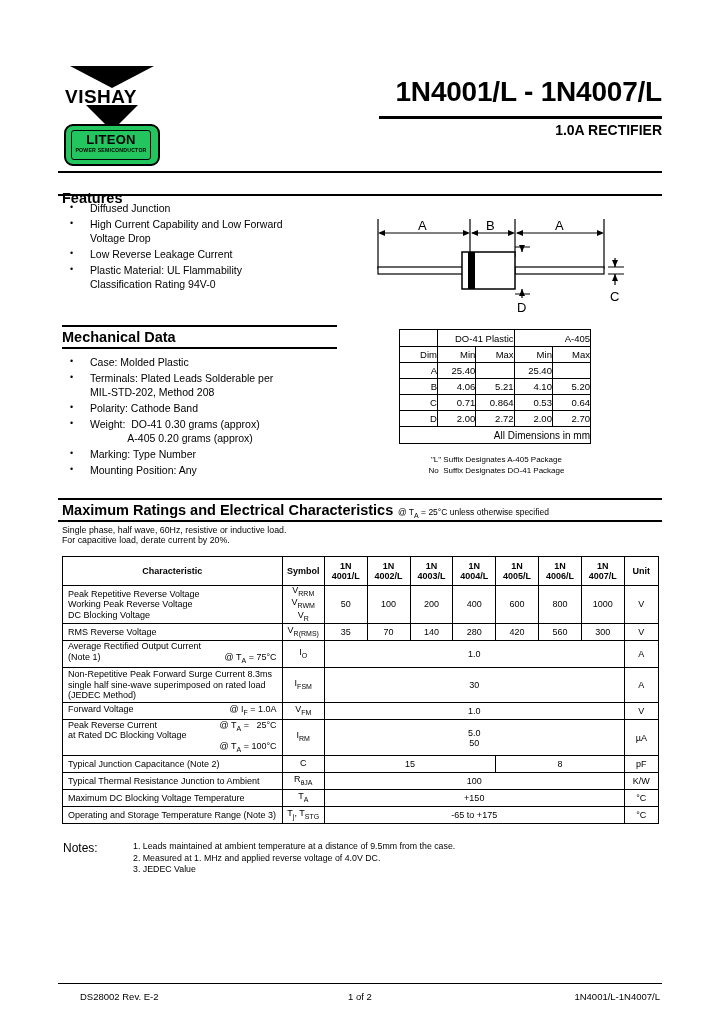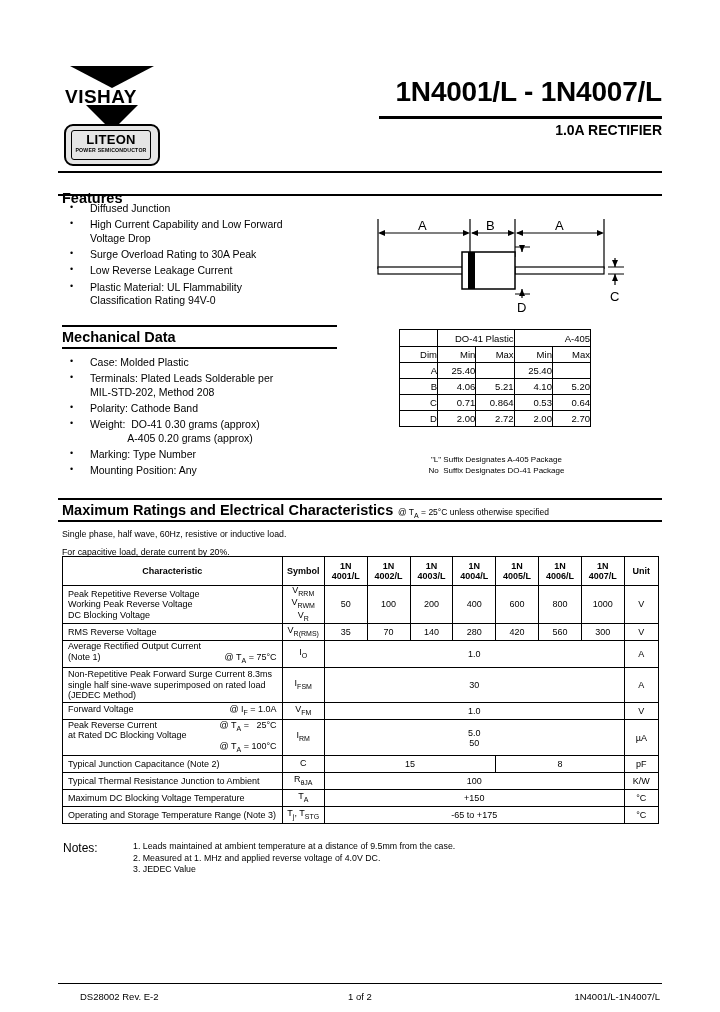--- a/index.html
+++ b/index.html
@@ -60,21 +60,21 @@
     border-right: 26px solid transparent;
     border-top: 26px solid #000;
   }
   .liteon-box {
     position: absolute;
     left: 6px; top: 66px;
     width: 92px;
     height: 38px;
     border: 2px solid #000;
     border-radius: 9px;
-    background: #e5e5e5;
+    background: #22c55e;
     overflow: hidden;
   }
   .liteon-inner {
     position: absolute;
     left: 5px; top: 4px;
     width: 78px;
     height: 28px;
     border: 1.5px solid #000;
     border-radius: 3px;
   }
@@ -208,21 +208,21 @@
   }
   .mr-cond {
     position: absolute;
     left: 398px; top: 479px;
     font-size: 8.5px;
   }
   .mr-note {
     position: absolute;
     left: 62px; top: 497px;
     font-size: 8.8px;
-    line-height: 18px;
+    line-height: 10px;
   }
 
   
   .rt {
     position: absolute;
     left: 62px; top: 528px;
     width: 597px;
     border-collapse: collapse;
     font-size: 9px;
   }
@@ -314,21 +314,20 @@
     <div class="title-sub">1.0A RECTIFIER</div>
   </div>
   <div class="header-rule"></div>
 
   <div class="sec-head" style="left:62px; top:162px;">Features</div>
   <div class="rule" style="left:58px; top:166px; width:604px; height:2px;"></div>
   <div class="bullets" style="left:62px; top:174px; width:310px;">
     <div class="bullet-row"><span class="nb">Diffused Junction</span></div>
     <div class="bullet-row"><span class="nb">High Current Capability and Low Forward
 Voltage Drop</span></div>
-    <div class="bullet-row"><span class="nb">Surge Overload Rating to 30A Peak</span></div>
     <div class="bullet-row"><span class="nb">Low Reverse Leakage Current</span></div>
     <div class="bullet-row"><span class="nb">Plastic Material: UL Flammability
 Classification Rating 94V-0</span></div>
   </div>
 
   <div class="pkg">
     <svg width="276" height="108" viewBox="0 0 276 108">
 
       <line x1="6" y1="8" x2="6" y2="58" stroke="#000" stroke-width="1.2"></line>
       <line x1="98" y1="8" x2="98" y2="46" stroke="#000" stroke-width="1.2"></line>
@@ -424,20 +423,23 @@
       <td>0.53</td>
       <td>0.64</td>
     </tr>
     <tr>
       <td>D</td>
       <td>2.00</td>
       <td>2.72</td>
       <td>2.00</td>
       <td>2.70</td>
     </tr>
+    <tr class="allrow">
+      <td colspan="5">All Dimensions in mm</td>
+    </tr>
   </tbody>
     </table>
   <div class="dim-note nb">"L" Suffix Designates A-405 Package
 No  Suffix Designates DO-41 Package</div>
 
   <div class="rule" style="left:58px; top:470px; width:604px; height:2px;"></div>
   <div class="mr-head">Maximum Ratings and Electrical Characteristics</div>
   <div class="mr-cond">@ T<sub>A</sub> = 25°C unless otherwise specified</div>
   <div class="rule" style="left:58px; top:492px; width:604px; height:1.5px;"></div>
   <div class="mr-note nb">Single phase, half wave, 60Hz, resistive or inductive load.

